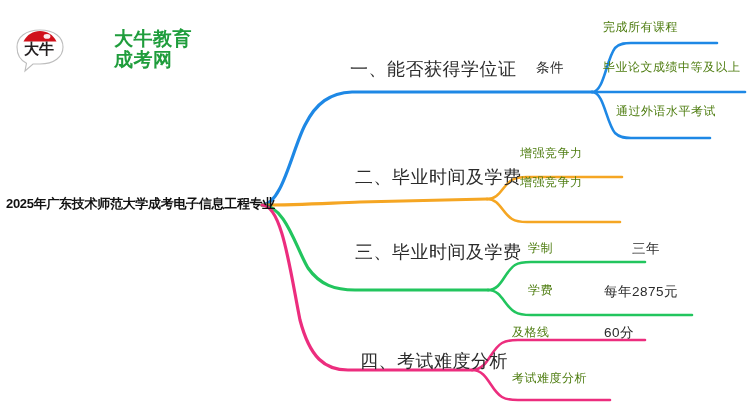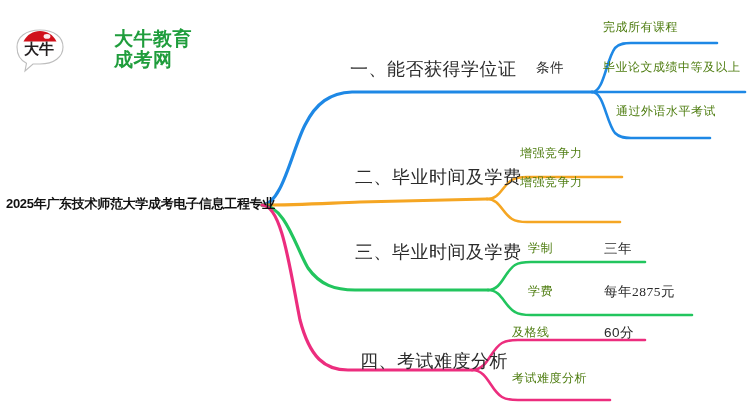--- a/index.html
+++ b/index.html
@@ -140,20 +140,20 @@
 <div class="label leaf-label" style="left:603px; top:21px;">完成所有课程</div>
 <div class="label leaf-label" style="left:603px; top:61px;">毕业论文成绩中等及以上</div>
 <div class="label leaf-label" style="left:603px; top:105px;margin-left:13px;">通过外语水平考试</div>
 
 <div class="label branch-label" style="left:355px; top:168px;">二、毕业时间及学费</div>
 <div class="label leaf-label" style="left:520px; top:147px;">增强竞争力</div>
 <div class="label leaf-label" style="left:520px; top:176px;">增强竞争力</div>
 
 <div class="label branch-label" style="left:355px; top:243px;">三、毕业时间及学费</div>
 <div class="label leaf-label" style="left:528px; top:242px;">学制</div>
-<div class="label value-label" style="left:604px; top:242px;">三年</div>
-<div class="label leaf-label" style="left:528px; top:285px;">学费</div>
-<div class="label value-label" style="left:604px; top:285px;font-family:Liberation Serif, serif;">每年2875元</div>
+<div class="label value-label" style="left:632px; top:242px;">三年</div>
+<div class="label leaf-label" style="left:528px; top:285px;font-family:Liberation Mono, monospace;">学费</div>
+<div class="label value-label" style="left:604px; top:285px;">每年2875元</div>
 
 <div class="label branch-label" style="left:360px; top:352px;">四、考试难度分析</div>
 <div class="label leaf-label" style="left:512px; top:326px;">及格线</div>
 <div class="label value-label" style="left:604px; top:326px;">60分</div>
 <div class="label leaf-label" style="left:512px; top:372px;">考试难度分析</div>
 
 </body></html>

